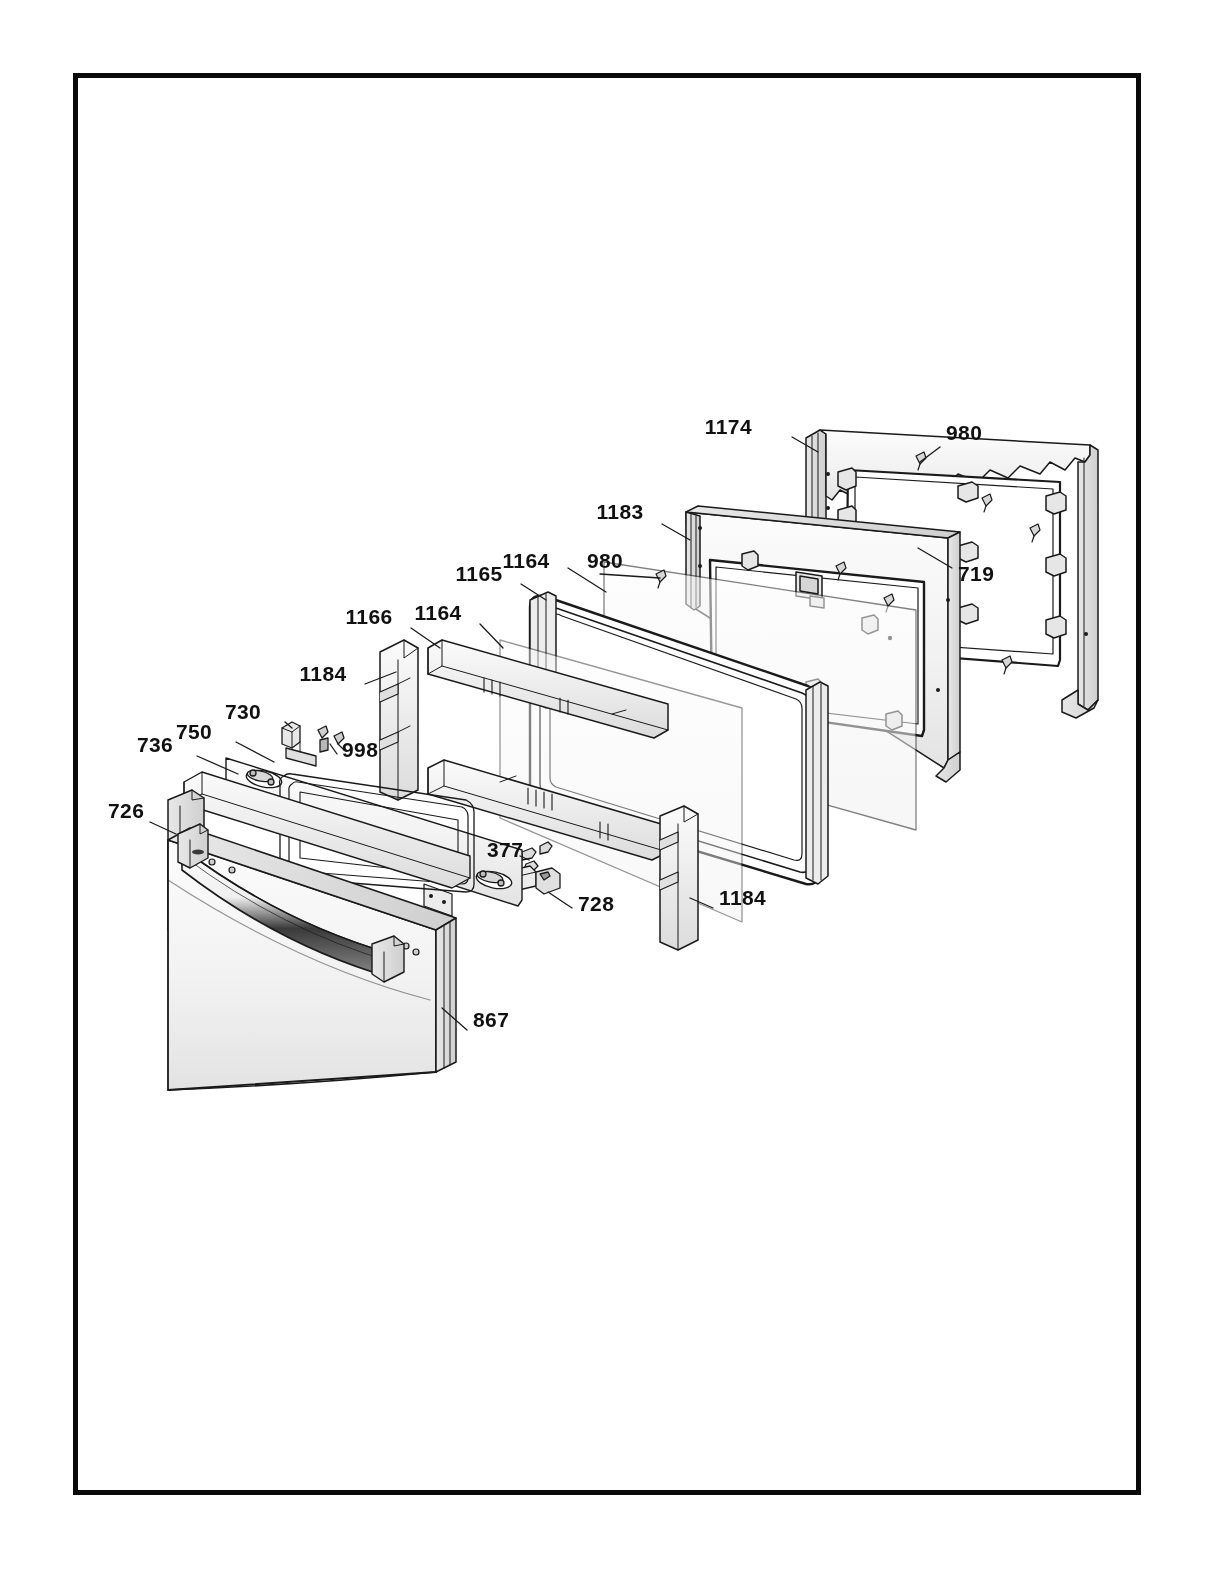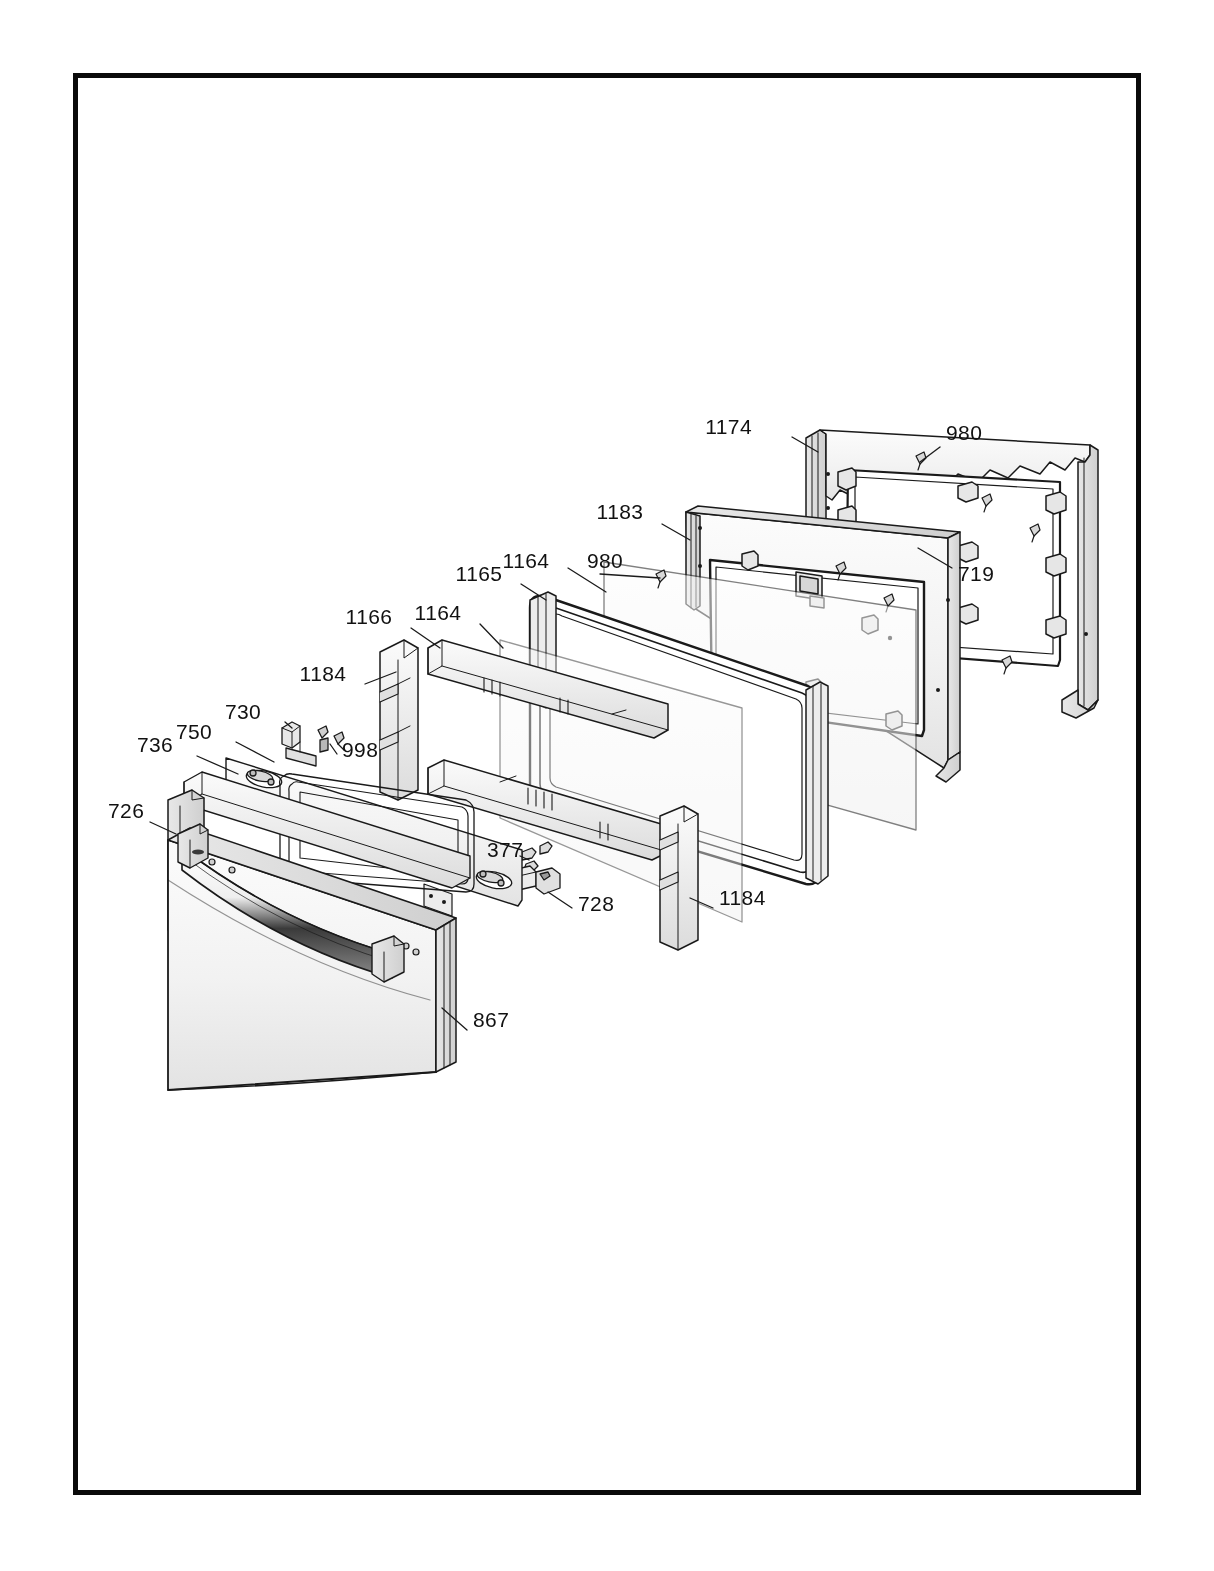--- a/index.html
+++ b/index.html
@@ -8,20 +8,21 @@
     padding: 0;
     background: #ffffff;
   }
   #page {
     position: relative;
     width: 1214px;
     height: 1571px;
     background: #ffffff;
     font-family: "Liberation Sans", sans-serif;
     overflow: hidden;
+    font-weight: bold;
   }
   #border-frame {
     position: absolute;
     left: 73px;
     top: 73px;
     width: 1068px;
     height: 1422px;
     border: 5px solid #0a0a0a;
     box-sizing: border-box;
     background: #ffffff;

